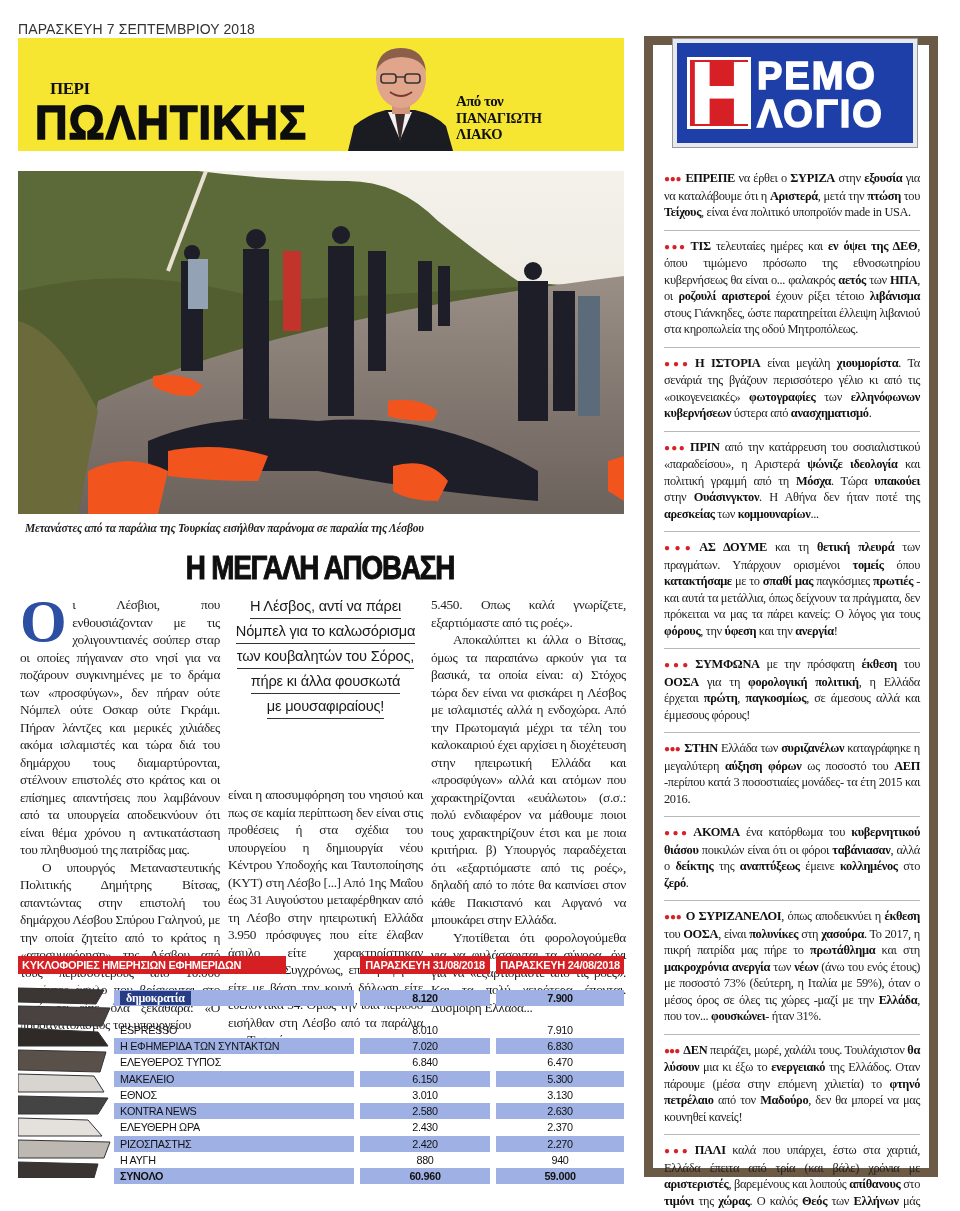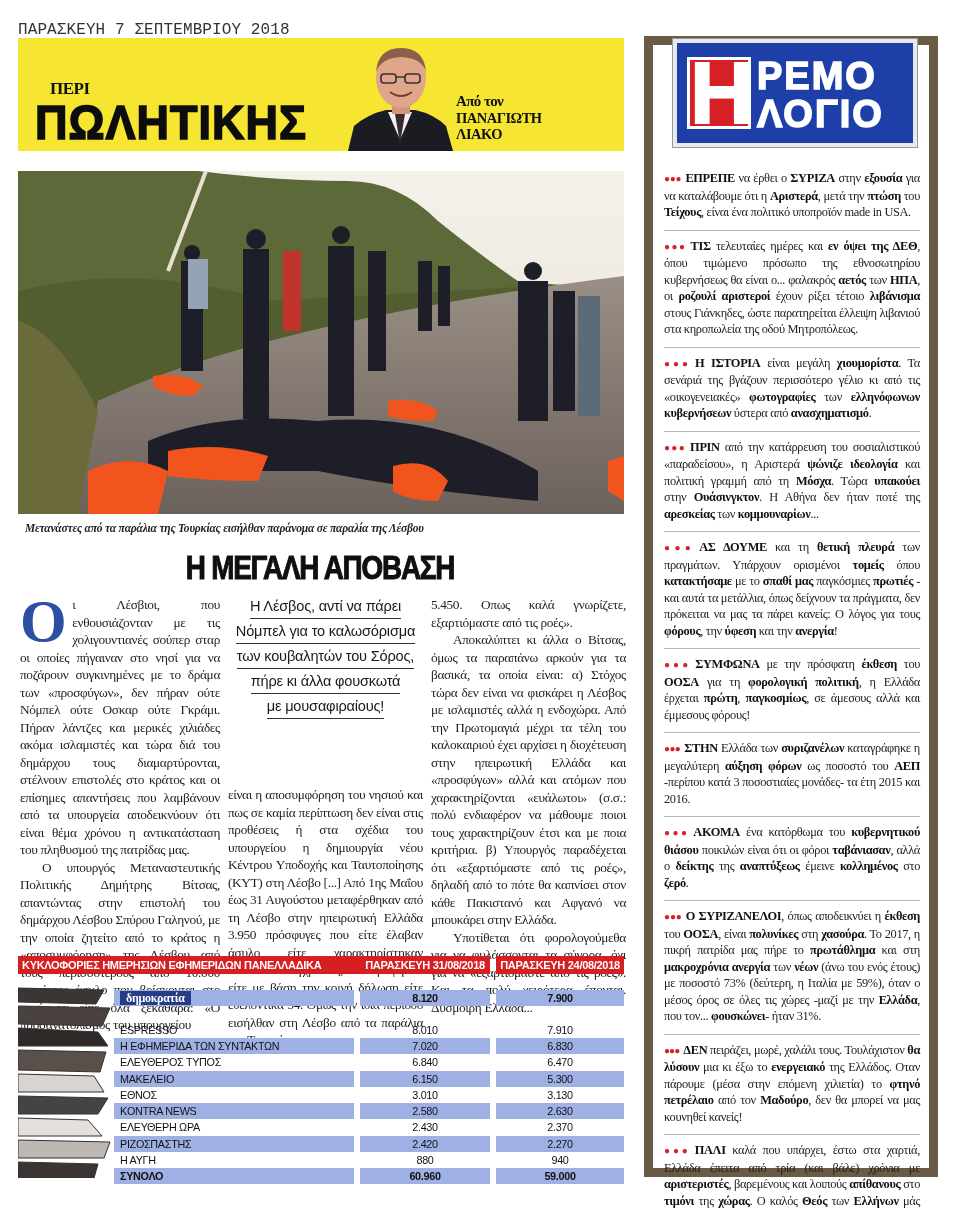--- a/index.html
+++ b/index.html
@@ -1,19 +1,19 @@
 <!DOCTYPE html>
 <html><head>
 <meta charset="utf-8">
 <style>
   * { box-sizing: border-box; margin: 0; padding: 0; }
   html, body { width: 960px; height: 1211px; background: #fff; overflow: hidden; }
   body { position: relative; font-family: "Liberation Serif", serif; color: #1a1a1a; }
 
-  .dateline { position: absolute; left: 18px; top: 21px; font-family: Liberation Mono, monospace; font-size: 16px; color: #333; letter-spacing: 0.1px; text-align: center; }
+  .dateline { position: absolute; left: 18px; top: 21px; font-family: Liberation Sans, sans-serif; font-size: 14px; color: #333; letter-spacing: 0.1px; text-align: center; }
 
   
   .banner { position: absolute; left: 18px; top: 38px; width: 606px; height: 113px; background: #f6e531; overflow: hidden; }
   .banner .peri { position: absolute; left: 32px; top: 41px; font-family: "Liberation Serif", serif; font-weight: bold; font-size: 17px; color: #111; letter-spacing: -0.5px; }
   .banner .column-title { position: absolute; left: 17px; top: 59px; font-family: "Liberation Sans", sans-serif; font-weight: 900; font-size: 45px; color: #0d0d0d; letter-spacing: 1px; transform: scaleY(1.05); -webkit-text-stroke: 1.5px #0d0d0d; }
   .banner .portrait { position: absolute; left: 330px; top: 6px; width: 105px; height: 107px; }
   .banner .byline-pre { position: absolute; left: 438px; top: 55px; font-weight: bold; font-size: 15px; color: #111; letter-spacing: -0.6px; }
   .banner .byline-name { position: absolute; left: 438px; top: 72px; font-weight: bold; font-size: 14.5px; color: #111; line-height: 16px; letter-spacing: -0.5px; }
   .banner .byline-mail { position: absolute; left: 438px; top: 120px; font-weight: bold; font-size: 12px; color: #111; letter-spacing: -0.5px; }
 
@@ -29,21 +29,21 @@
   .col1 { left: 20px; width: 200px; }
   .col2 { left: 228px; width: 195px; }
   .col3 { left: 431px; width: 195px; }
   .dropcap { float: left; font-size: 60px; line-height: 46px; color: #2c4ea3; font-weight: bold; margin: 2px 6px 0 0; font-family: "Liberation Serif", serif; }
   .pullquote { width: 195px; height: 190px; text-align: center; }
   .pullquote .pq-line { display: block; font-family: "Liberation Sans", sans-serif; font-size: 14.6px; line-height: 20px; color: #1a1a1a; border-bottom: 1.5px solid #333; margin: 0 auto 2px; width: max-content; max-width: 100%; padding-bottom: 2px; letter-spacing: -0.2px; }
 
   
   .circ { position: absolute; left: 18px; top: 956px; width: 606px; height: 222px; }
   .circ-head { position: absolute; top: 0; height: 18px; background: #d51f23; color: #fff; font-family: "Liberation Sans", sans-serif; font-weight: bold; font-size: 11px; line-height: 18px; padding-left: 4px; letter-spacing: -0.3px; }
-  .circ-head.h0 { left: 0; width: 356px; }
+  .circ-head.h0 { left: 0; width: 268px; }
   .circ-head.h1 { left: 342px; width: 130px; text-align: center; padding: 0; }
   .circ-head.h2 { left: 478px; width: 128px; text-align: center; padding: 0; }
   .stack { position: absolute; left: 0; top: 24px; width: 96px; height: 198px; }
   .circ-row { position: absolute; left: 96px; width: 510px; height: 16px; font-family: "Liberation Sans", sans-serif; font-size: 10.8px; line-height: 16px; color: #111; letter-spacing: -0.3px; }
   .circ-row.alt { }
   .circ-row .cell { position: absolute; top: 0; height: 16px; }
   .circ-row.alt .cell { background: #9fb1e4; }
   .circ-row .c0 { left: 0; width: 240px; padding-left: 6px; }
   .circ-row .c1 { left: 246px; width: 130px; text-align: center; }
   .circ-row .c2 { left: 382px; width: 128px; text-align: center; }

